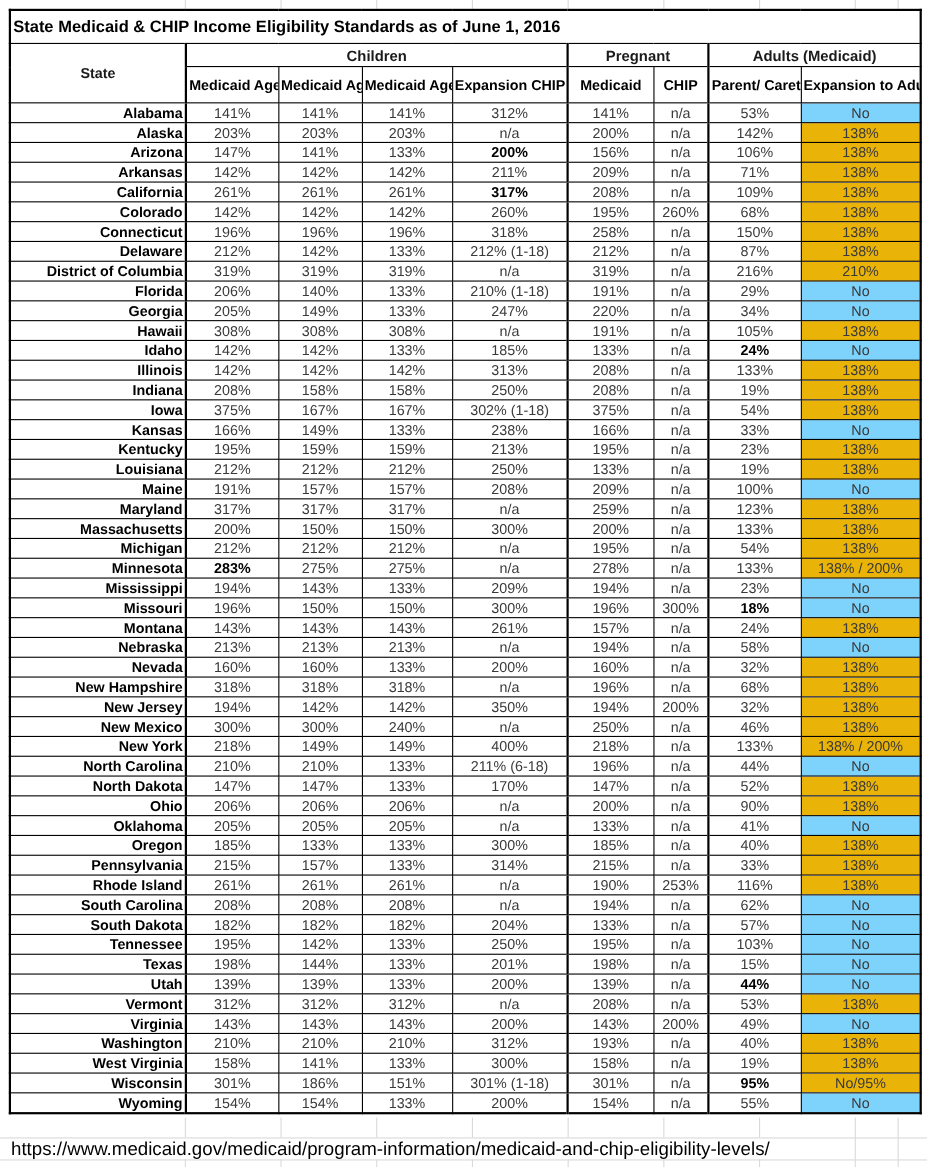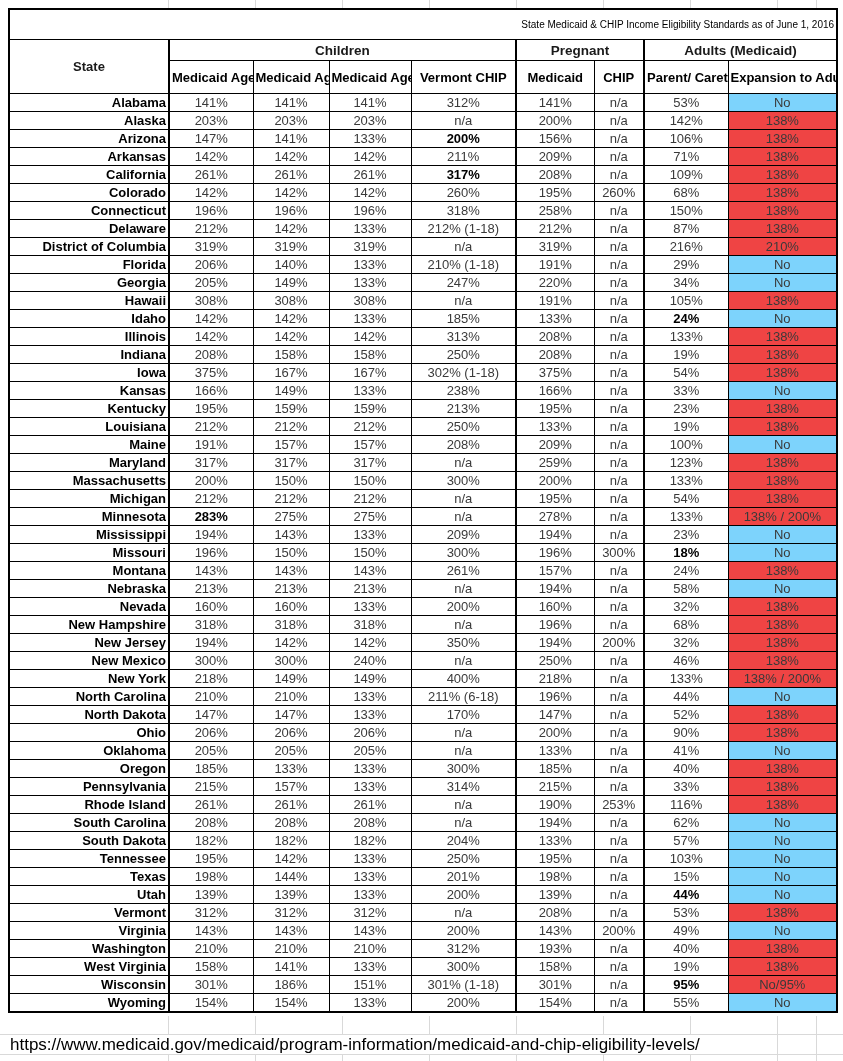--- a/index.html
+++ b/index.html
@@ -15,36 +15,36 @@
     position:absolute;left:8px;top:8px;width:828px;
     border-collapse:collapse;table-layout:fixed;
     border:2px solid #000;
   }
   #main th,#main td{
     border:1px solid #000;padding:0 2px;overflow:hidden;
     white-space:nowrap;
   }
   .title-row th{
     height:29px;border-bottom:2px solid #000;
-    font-size:10px;font-weight:normal;text-align:right;color:#000;
+    font-size:15px;font-weight:bold;text-align:left;color:#000;
   }
   .group-row th{height:20px;font-size:13.5px;font-weight:bold;color:#1a1a1a;text-align:center}
   .sub-row th{
     height:32px;font-size:13px;font-weight:bold;color:#000;text-align:center;
     white-space:pre-line;line-height:15px;border-bottom:2px solid #000;vertical-align:middle;
   }
   th.state-h{vertical-align:middle;border-bottom:2px solid #000;font-size:13px}
   .sep-l{border-left:2px solid #000 !important}
   tbody th.state{
     height:17px;font-size:13px;font-weight:bold;color:#000;
     text-align:right;padding-right:4px;
   }
   tbody td{height:17px;font-size:13px;color:#3a3a3a;text-align:center}
   tbody td.bold{font-weight:bold;color:#000}
-  td.green{background:#ef4444}
+  td.green{background:#eab308}
   td.pink{background:#7dd3fc}
   .url{
     position:absolute;left:10px;top:1036px;height:18px;line-height:18px;
     font-size:17px;color:#000;white-space:nowrap;
   }
 </style>
 </head>
 <body>
 
 <div id="gridlines">
@@ -103,21 +103,21 @@
       <th colspan="2" class="sep-l">Pregnant</th>
       <th colspan="2" class="sep-l">Adults (Medicaid)</th>
     </tr>
     <tr class="sub-row">
       <th class="sep-l">Medicaid
 Ages 0-12</th>
       <th>Medicaid
 Ages 1-5</th>
       <th>Medicaid
 Ages 6-18</th>
-      <th>Vermont
+      <th>Expansion
 CHIP</th>
       <th class="sep-l">Medicaid</th>
       <th>CHIP</th>
       <th class="sep-l">Parent/
 Caretaker</th>
       <th>Expansion
 to Adults</th>
     </tr>
   </thead>
   <tbody>

